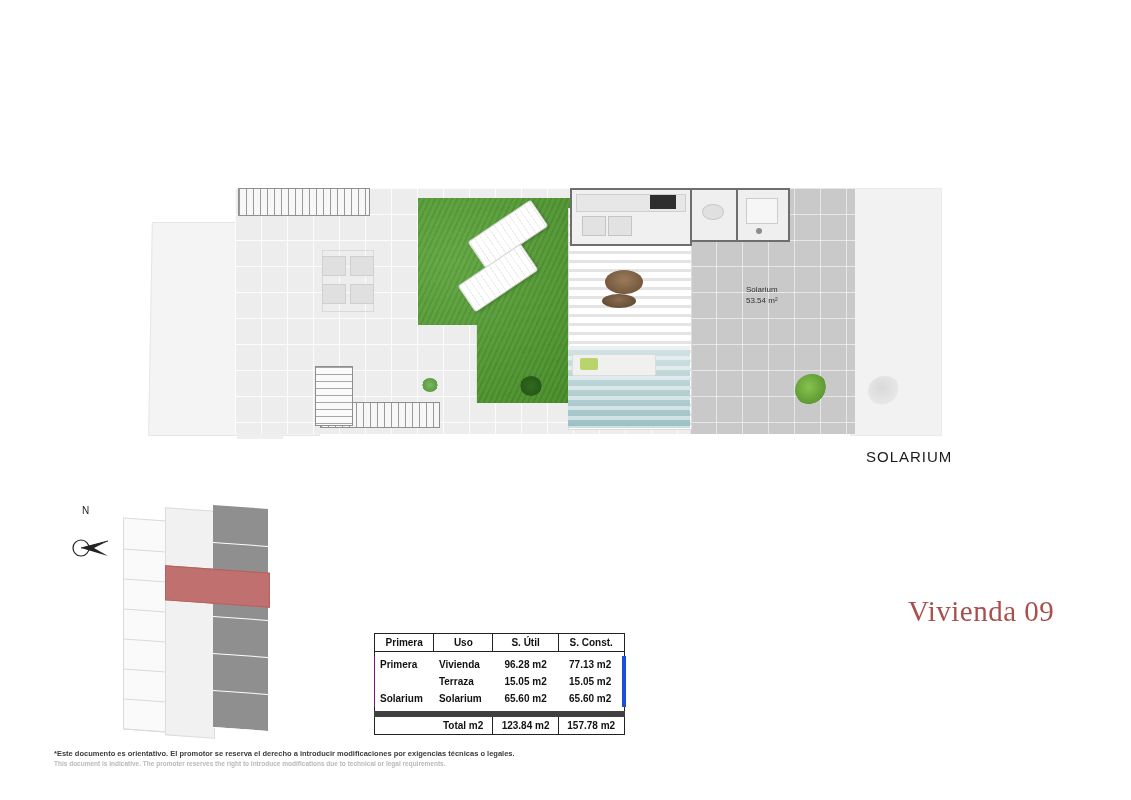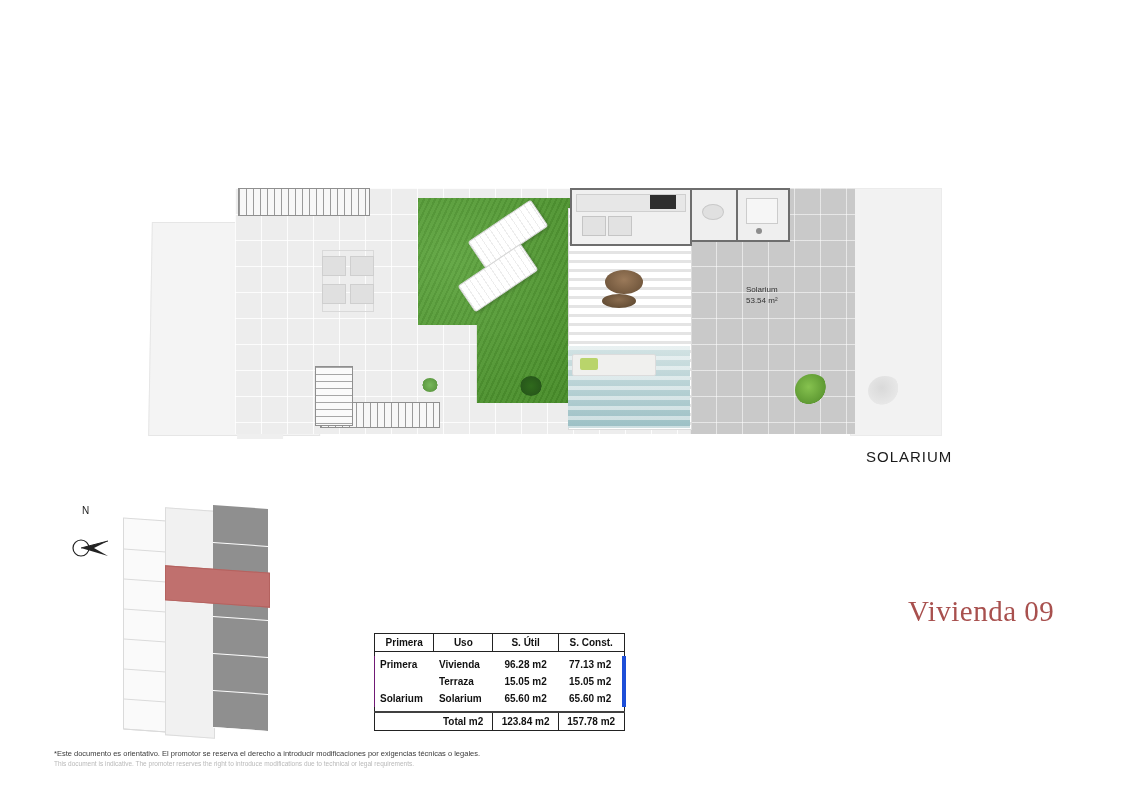--- a/index.html
+++ b/index.html
@@ -440,21 +440,21 @@
     border-left: none;
     border-right: none;
     border-top: none;
     border-bottom: none;
     font-weight: bold;
   }
   table.surfaces tr.body-row td.edge-l { border-left: 1px solid #701a75; }
   table.surfaces tr.body-row td.edge-r { border-right: 4px solid #1d4ed8; }
   table.surfaces td.left-align { text-align: left; }
   table.surfaces tr.total-row td {
-    border-top: 2px solid #404040;
+    border-top: 6px solid #404040;
     border-bottom: 1px solid #222;
   }
   table.surfaces tr.spacer td {
     height: 4px;
     border: none;
     padding: 0;
   }
   table.surfaces tr.spacer td.edge-l { border-left: 1px solid #222; }
   table.surfaces tr.spacer td.edge-r { border-right: 1px solid #222; }
 
@@ -469,20 +469,21 @@
     font-weight: 400;
     letter-spacing: 0.5px;
   }
 
   
   #disclaimer {
     position: absolute;
     left: 54px;
     top: 748px;
     width: 700px;
+    font-weight: bold;
   }
   #disclaimer .line1 {
     font-size: 7.5px;
     color: #3a3a3a;
     line-height: 11px;
   }
   #disclaimer .line2 {
     font-size: 6.5px;
     color: #b9b9b9;
     line-height: 10px;

